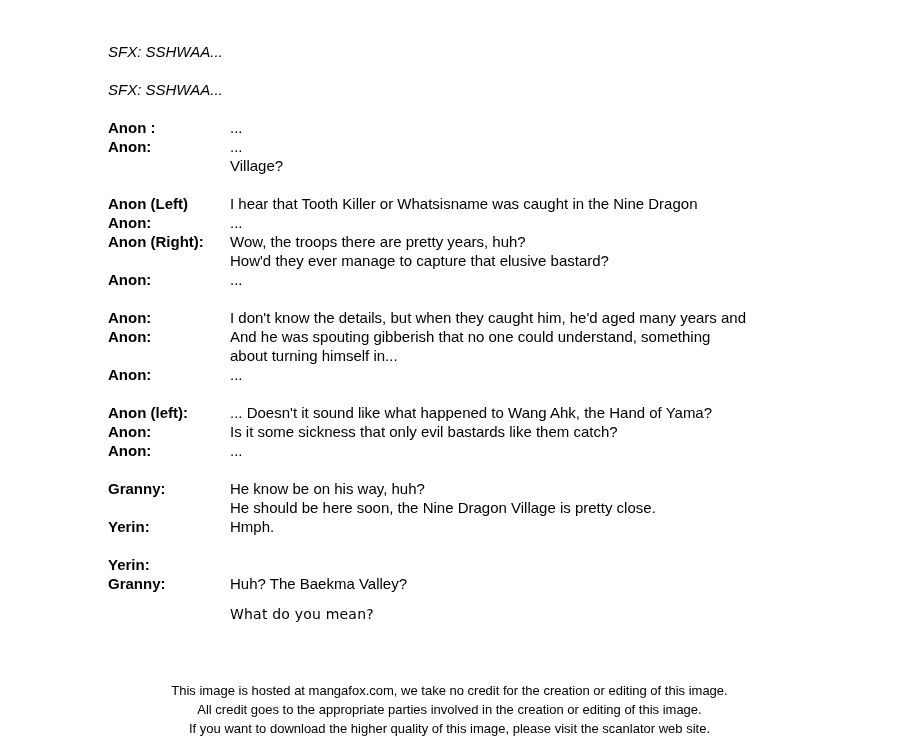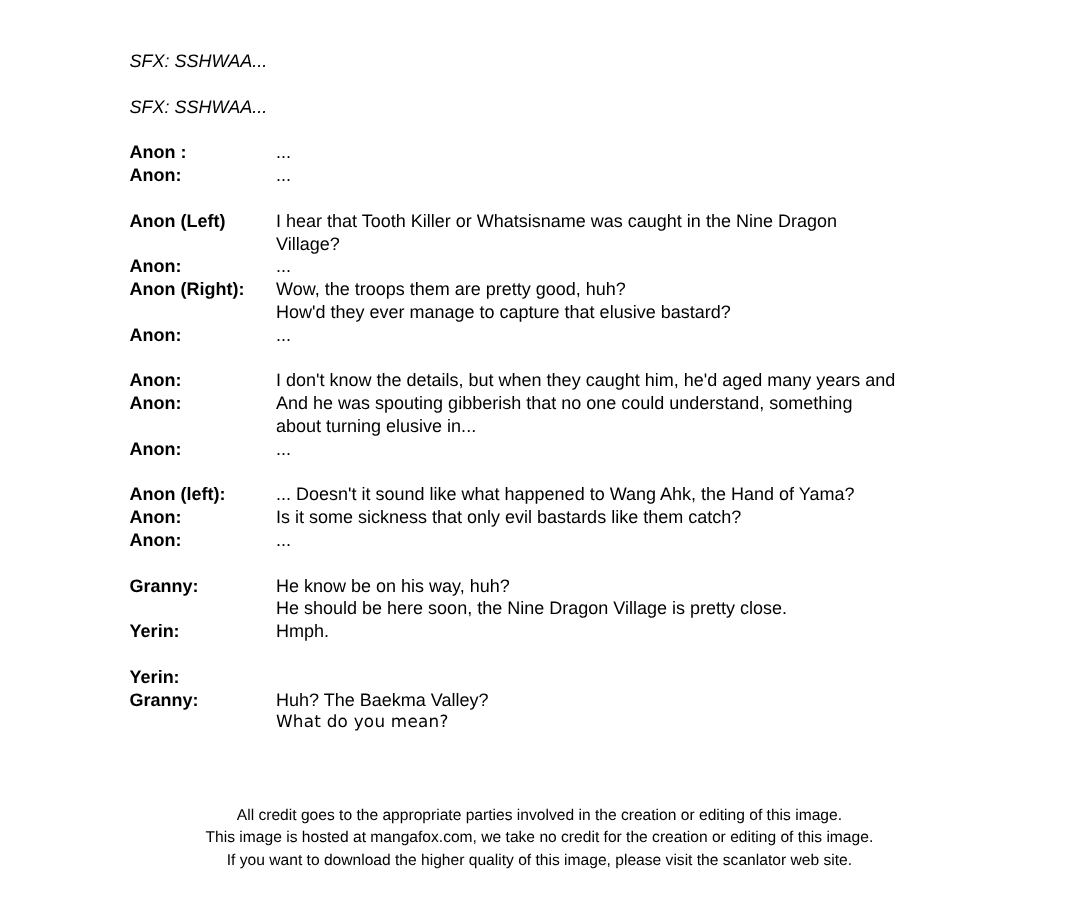--- a/index.html
+++ b/index.html
@@ -37,20 +37,21 @@
   .text {
     display: inline-block;
   }
   .row.sfx .text {
     font-style: italic;
   }
   .row.comic .text {
     font-family: "DejaVu Sans", sans-serif;
     font-size: 14px;
     letter-spacing: 0.2px;
+    margin-top: 12px;
   }
   .footer {
     margin-top: 57px;
     text-align: center;
     font-size: 13px;
     line-height: 19px;
   }
 </style>
 </head>
 <body>
@@ -67,56 +68,56 @@
 
   <div class="row gap">
     <span class="label">Anon :</span>
     <span class="text">...</span>
   </div>
   <div class="row">
     <span class="label">Anon:</span>
     <span class="text">...</span>
   </div>
 
+  <div class="row">
+    <span class="label"></span>
+    <span class="text">Village?</span>
+  </div>
   <div class="row gap">
     <span class="label">Anon (Left)</span>
     <span class="text">I hear that Tooth Killer or Whatsisname was caught in the Nine Dragon</span>
-  </div>
-  <div class="row">
-    <span class="label"></span>
-    <span class="text">Village?</span>
   </div>
   <div class="row">
     <span class="label">Anon:</span>
     <span class="text">...</span>
   </div>
   <div class="row">
     <span class="label">Anon (Right):</span>
-    <span class="text">Wow, the troops them are pretty good, huh?</span>
+    <span class="text">Wow, the troops there are pretty years, huh?</span>
   </div>
   <div class="row">
     <span class="label"></span>
     <span class="text">How'd they ever manage to capture that elusive bastard?</span>
   </div>
   <div class="row">
     <span class="label">Anon:</span>
     <span class="text">...</span>
   </div>
 
   <div class="row gap">
     <span class="label">Anon:</span>
     <span class="text">I don't know the details, but when they caught him, he'd aged many years and</span>
   </div>
   <div class="row">
     <span class="label">Anon:</span>
     <span class="text">And he was spouting gibberish that no one could understand, something</span>
   </div>
   <div class="row">
     <span class="label"></span>
-    <span class="text">about turning elusive in...</span>
+    <span class="text">about turning himself in...</span>
   </div>
   <div class="row">
     <span class="label">Anon:</span>
     <span class="text">...</span>
   </div>
 
   <div class="row gap">
     <span class="label">Anon (left):</span>
     <span class="text">... Doesn't it sound like what happened to Wang Ahk, the Hand of Yama?</span>
   </div>
@@ -150,16 +151,16 @@
     <span class="text">Huh? The Baekma Valley?</span>
   </div>
   <div class="row comic">
     <span class="label"></span>
     <span class="text">What do you mean?</span>
   </div>
 
 </div>
 
 <div class="footer">
+  <div>This image is hosted at mangafox.com, we take no credit for the creation or editing of this image.</div>
   <div>All credit goes to the appropriate parties involved in the creation or editing of this image.</div>
-  <div>This image is hosted at mangafox.com, we take no credit for the creation or editing of this image.</div>
   <div>If you want to download the higher quality of this image, please visit the scanlator web site.</div>
 </div>
 
 </body></html>

